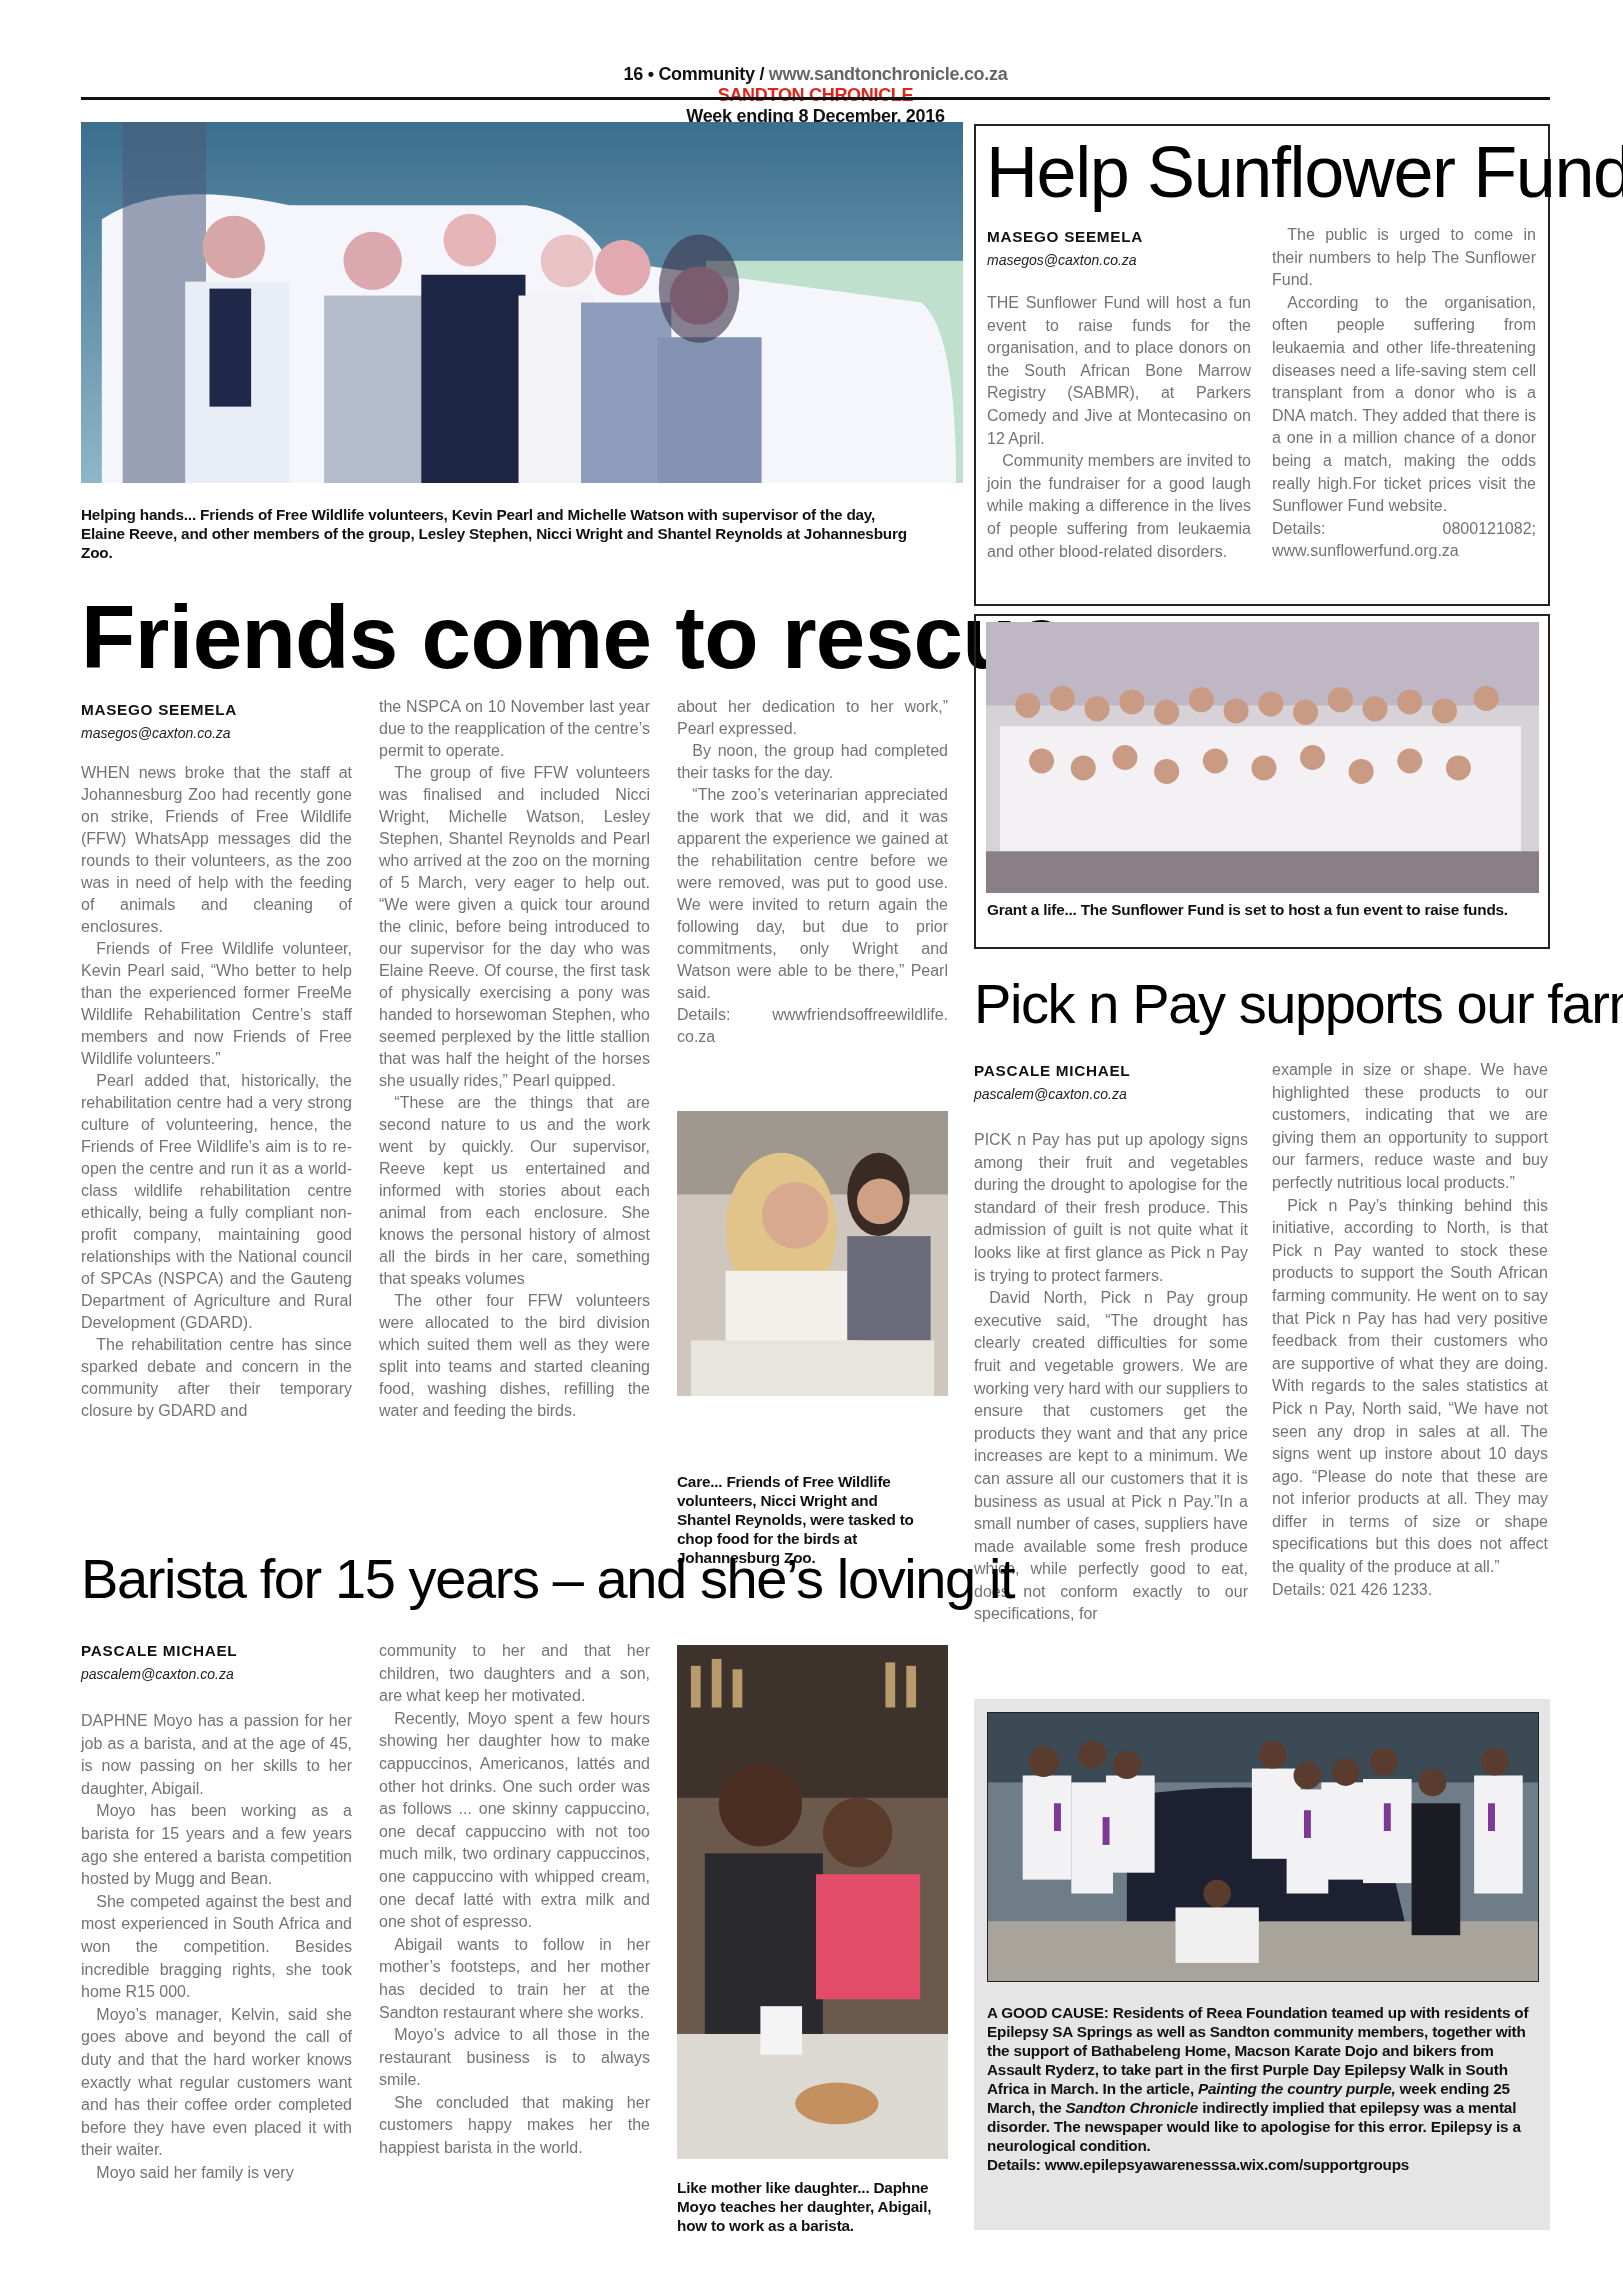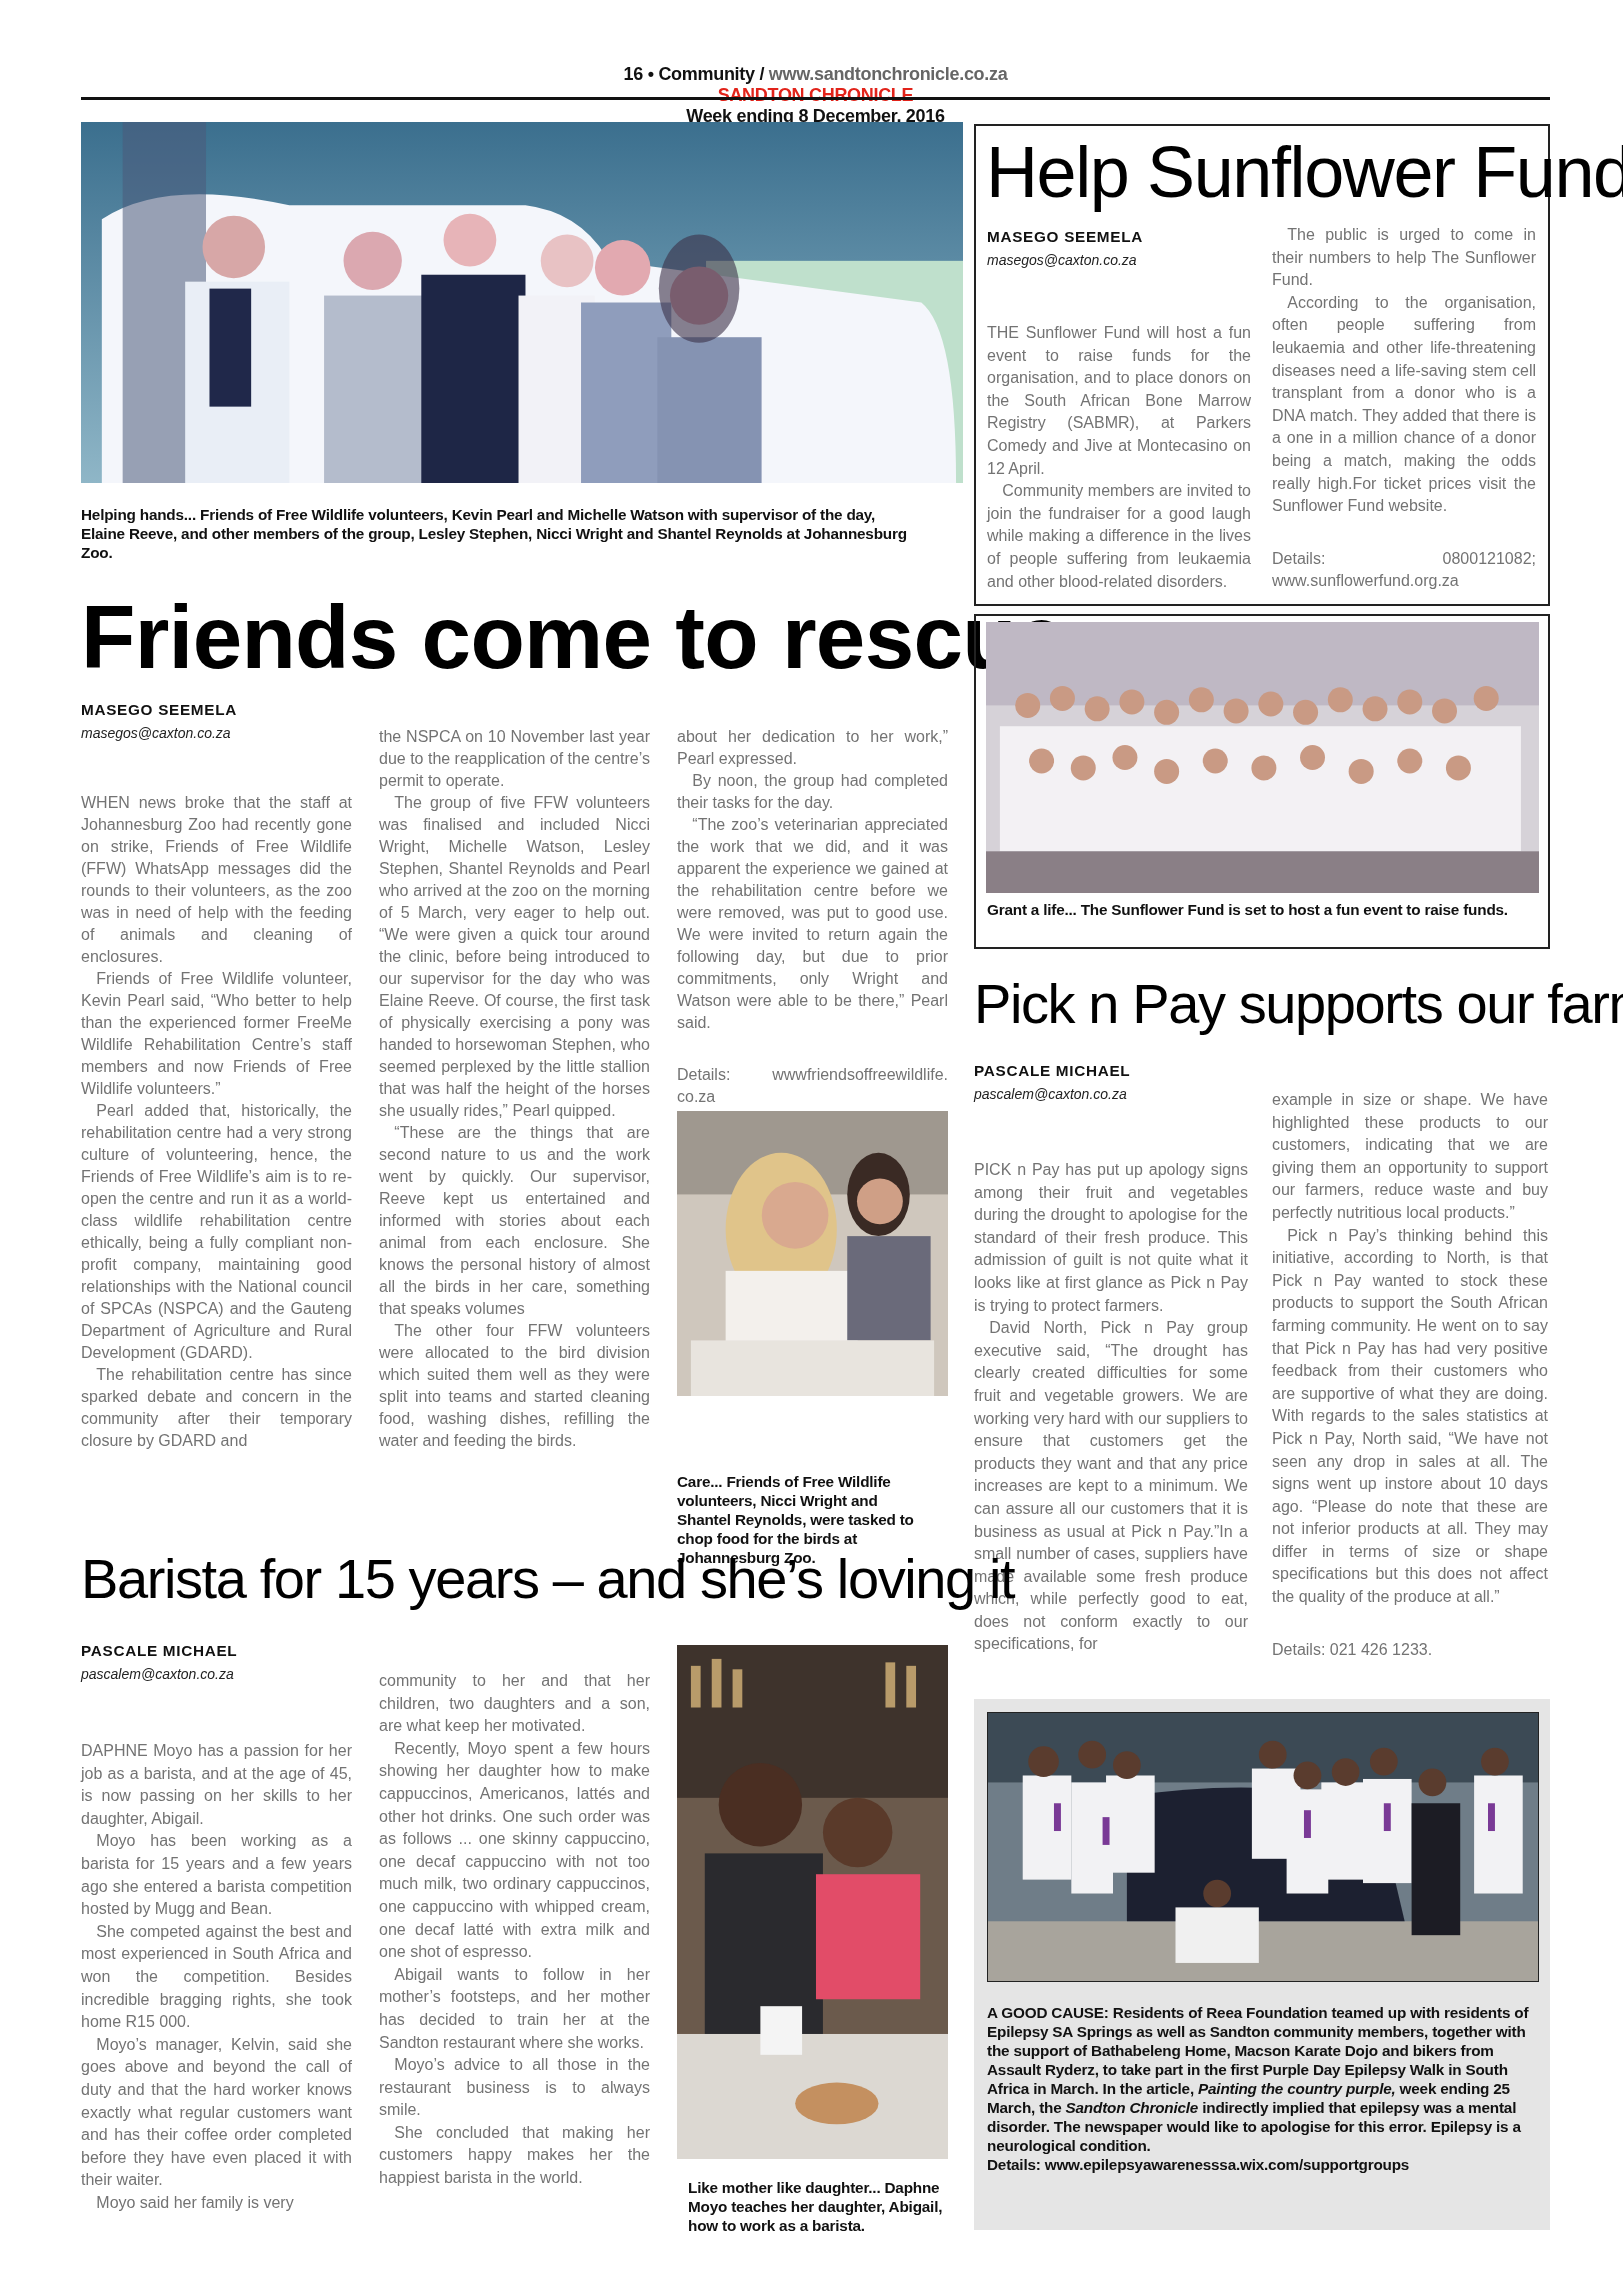--- a/index.html
+++ b/index.html
@@ -14,21 +14,21 @@
   .rule{left:81px;top:97px;width:1469px;height:2.8px;background:#111;}
   
   .photo{overflow:hidden;}
   .photo svg{width:100%;height:100%;display:block;}
   .caption{font-weight:bold;font-size:15.3px;line-height:19px;color:#111;letter-spacing:-0.2px;}
   .headline{font-family:"Liberation Sans Narrow","Liberation Sans",sans-serif;color:#000;white-space:nowrap;letter-spacing:-1.4px;}
   .byline{font-weight:900;font-size:15.3px;letter-spacing:0.7px;}
   .email{font-style:italic;font-size:14px;color:#222;}
   .col{font-size:16px;line-height:22px;text-align:justify;color:#737373;}
   .col p{margin:0;text-indent:15.3px;}
-  .col p.first{text-indent:0;margin-top:30px;}
+  .col p.first{text-indent:0;}
   .box{border:2.8px solid #222;box-sizing:border-box;}
   .graybox{background:#e5e5e5;}
   i.it{font-style:italic;}
 </style>
 </head>
 <body>
 
 <div class="abs mast">
   <div class="left">
     <span class="page">16 • Community / </span><span class="url">www.sandtonchronicle.co.za</span>
@@ -258,14 +258,14 @@
       </g>
     <circle cx="120" cy="230" r="60" fill="#4a2e22"></circle>
     <rect x="40" y="300" width="170" height="260" fill="#2a2a2e"></rect>
     <circle cx="260" cy="270" r="50" fill="#5a3a2a"></circle>
     <rect x="200" y="330" width="150" height="180" fill="#e24c68"></rect>
     <rect x="0" y="560" width="390" height="180" fill="#dcd8d2"></rect>
     <ellipse cx="230" cy="660" rx="60" ry="30" fill="#c49060"></ellipse>
     <rect x="120" y="520" width="60" height="70" fill="#f4f4f4"></rect>
   </svg>
 </div>
-<div class="abs caption" style="left:677px;top:2178px;width:257px;margin-left:11px;">Like mother like daughter... Daphne Moyo teaches her daughter, Abigail, how to work as a barista.</div>
+<div class="abs caption" style="left:677px;top:2178px;width:257px;">Like mother like daughter... Daphne Moyo teaches her daughter, Abigail, how to work as a barista.</div>
 
 
 </body></html>

